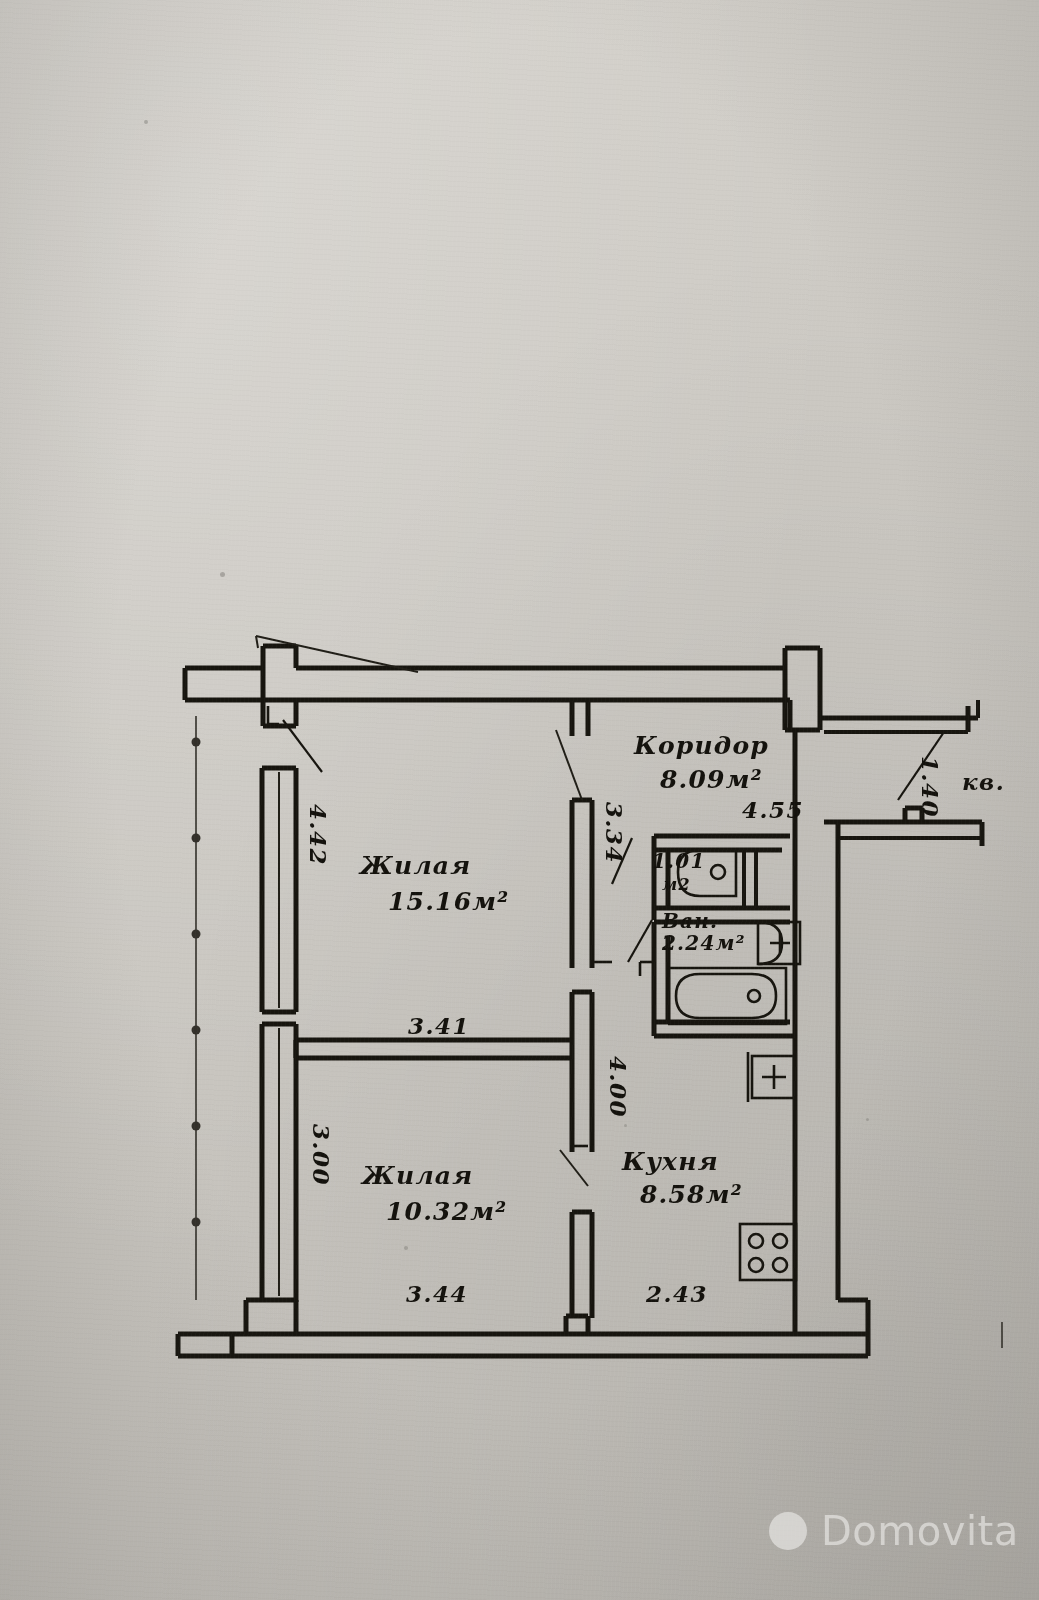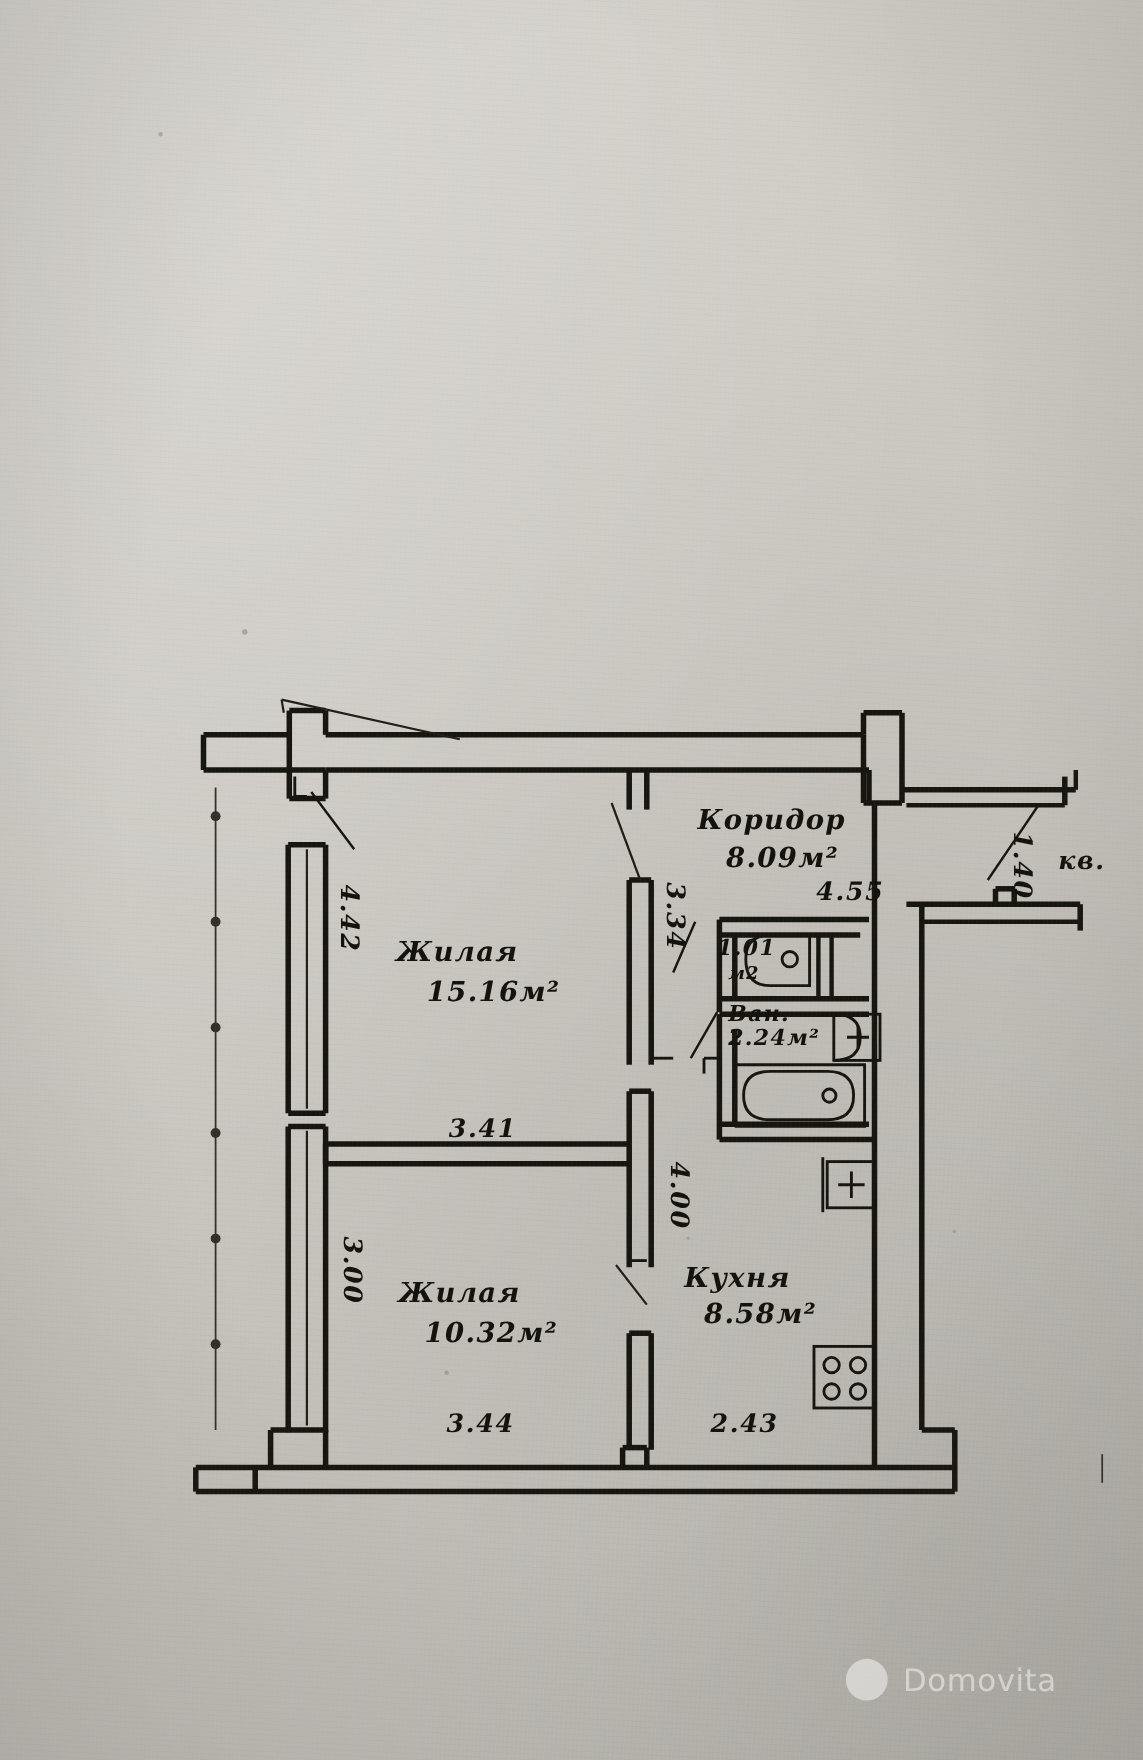--- a/index.html
+++ b/index.html
@@ -40,21 +40,21 @@
   .sm{font-size:20px;}
   .dimtxt{font-size:23px;letter-spacing:1.5px;}
   .tiny{font-size:16px;}
   
   #wm{
     position:absolute;left:769px;top:1508px;display:flex;align-items:center;gap:14px;
     opacity:.58;pointer-events:none;
   }
   #wm .dot{width:38px;height:38px;border-radius:50%;background:#f2f1ef;}
   #wm .txt{
-    font-family:"DejaVu Sans",sans-serif;font-size:28px;color:#f2f1ef;letter-spacing:.5px;
+    font-family:"DejaVu Sans",sans-serif;font-size:40px;color:#f2f1ef;letter-spacing:.5px;
   }
   .spk{position:absolute;border-radius:50%;background:rgba(40,38,33,.45);}
 </style>
 </head>
 <body>
 
 <div id="page">
 
   <svg id="plan" viewBox="0 0 1039 1600">
 

